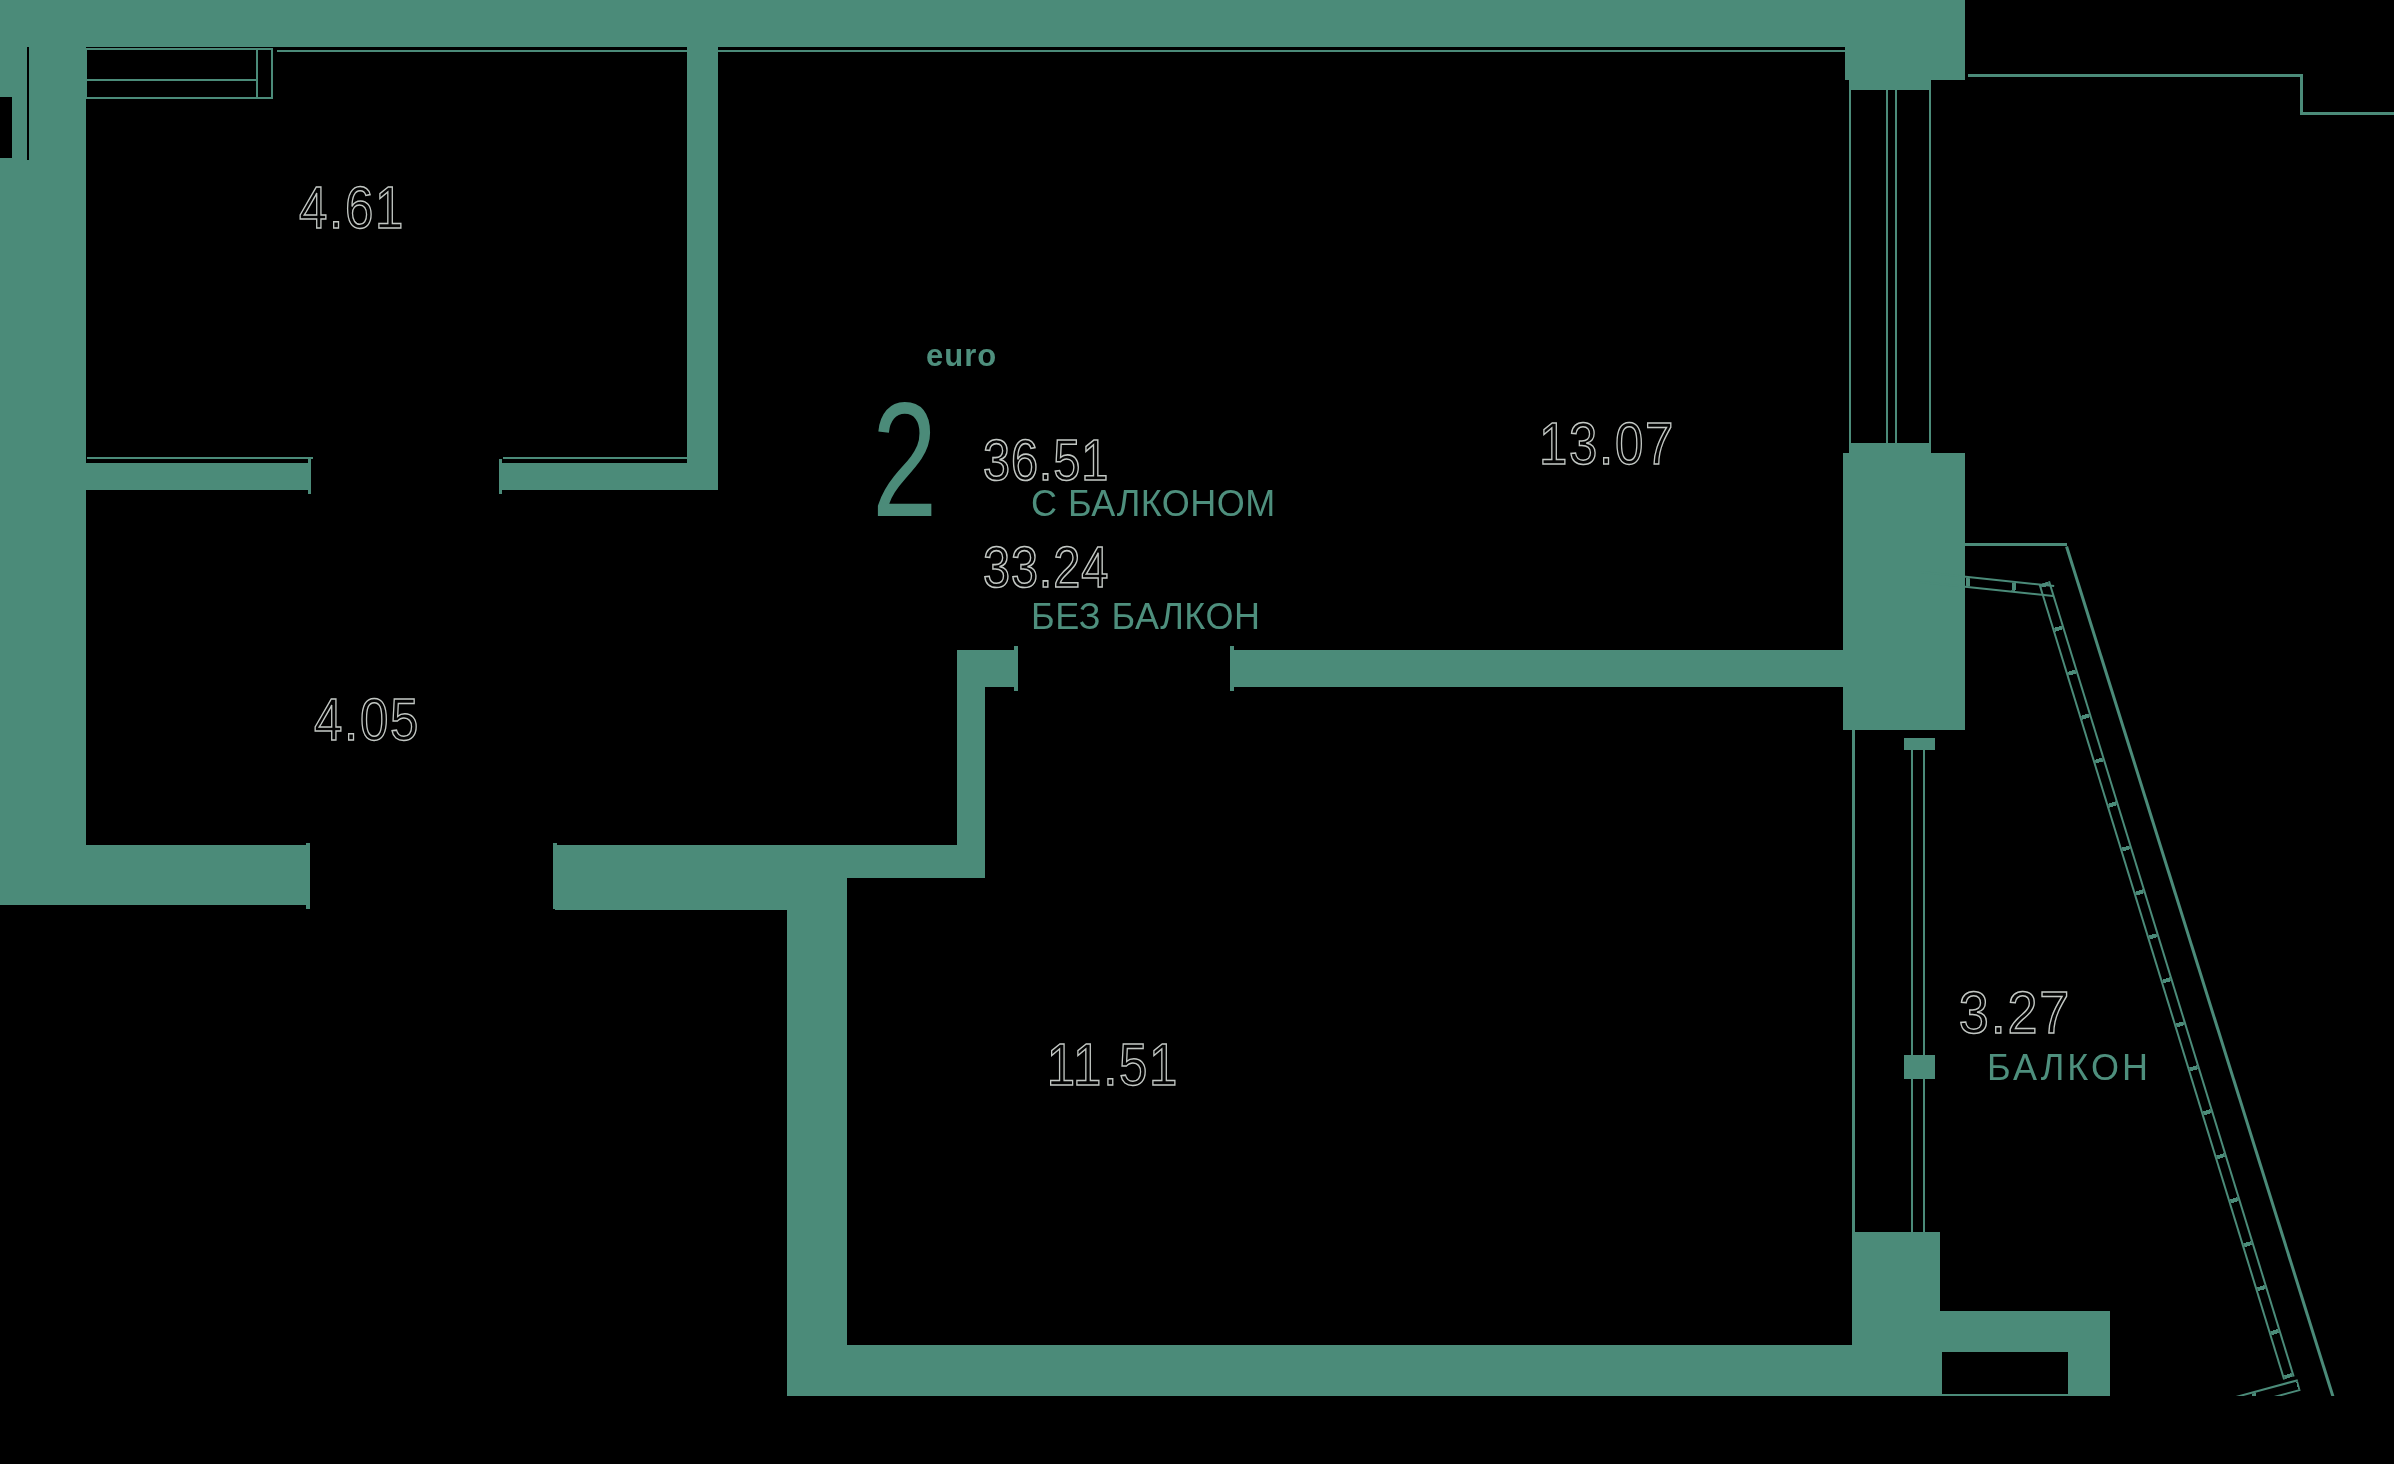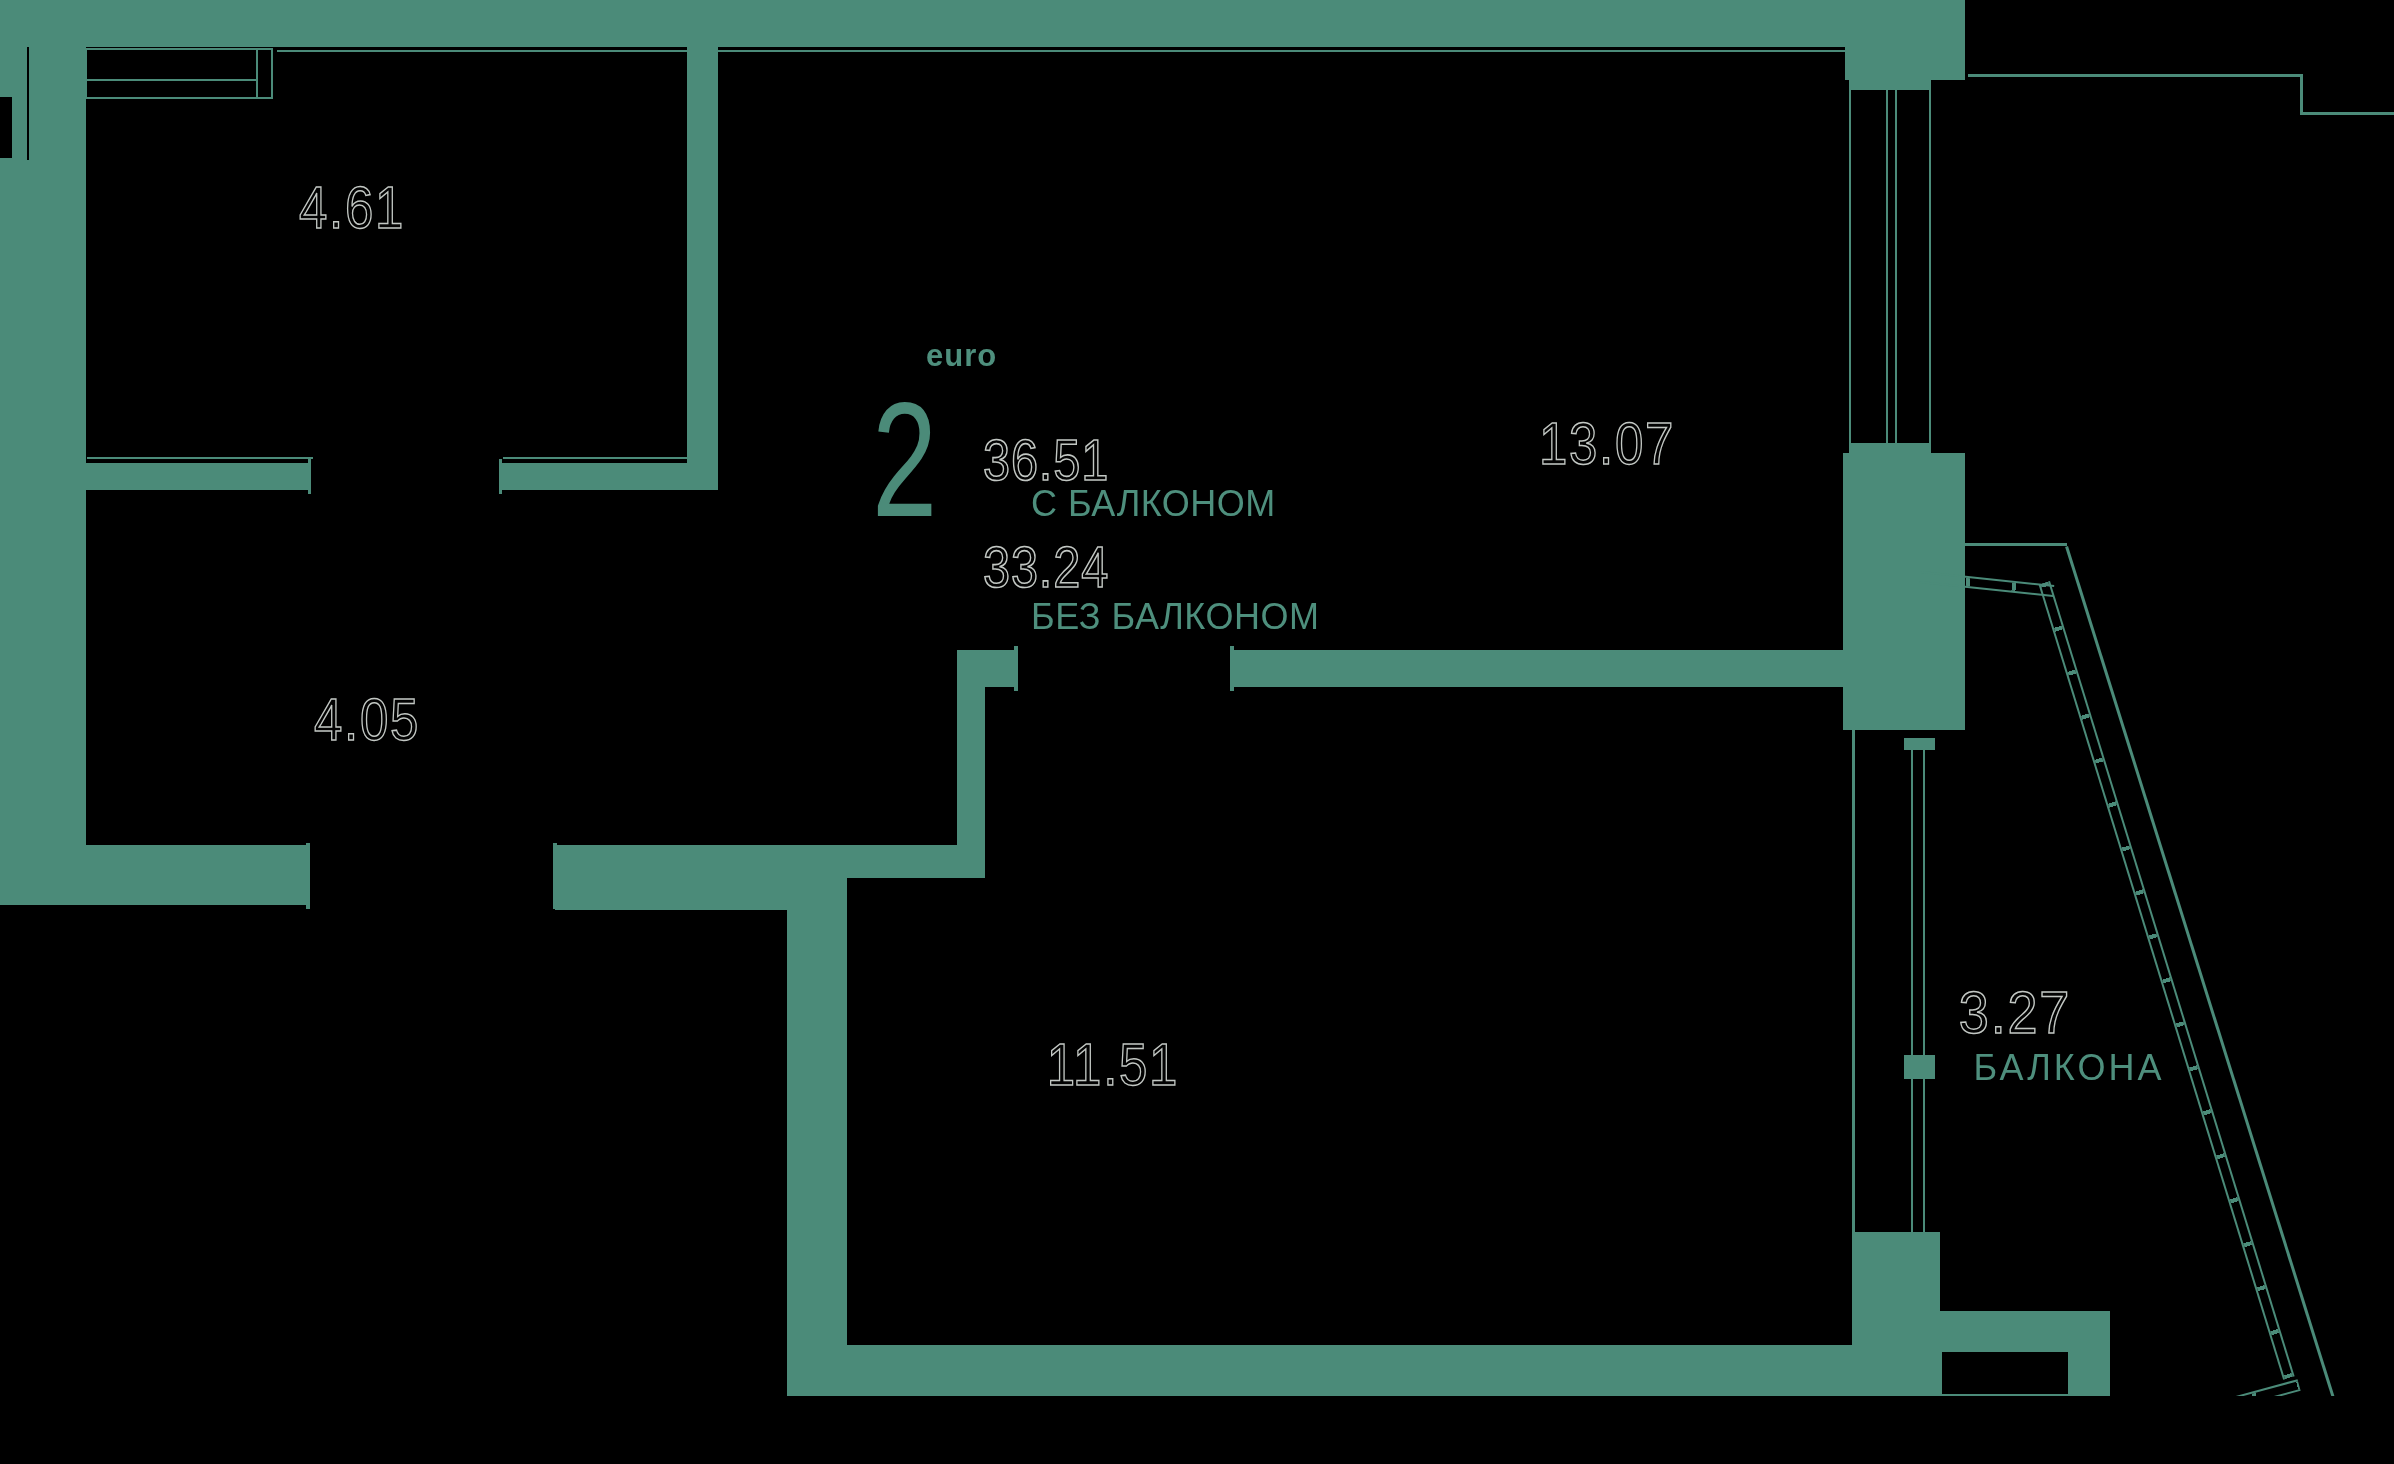--- a/index.html
+++ b/index.html
@@ -120,22 +120,22 @@
   <div class="railing" style="left:2118px;top:1428px;width:186px;transform:rotate(-15.2deg)"></div>
   <div class="railing" style="left:2114px;top:1424px;width:40px;transform:rotate(69deg)"></div>
   <div class="thinline" style="left:2068px;top:546px;width:892px;transform:rotate(72.6deg)"></div>
   <div class="thinline" style="left:2104px;top:1460px;width:241px;transform:rotate(-15.4deg)"></div>
 
   <div class="outline-num room-num" style="left:352px;top:207px">4.61</div>
   <div class="outline-num room-num" style="left:367px;top:719px">4.05</div>
   <div class="outline-num room-num" style="left:1607px;top:443px">13.07</div>
   <div class="outline-num room-num" style="left:1113px;top:1064px">11.51</div>
   <div class="outline-num room-num" style="left:2015px;top:1012px;transform:translate(-50%,-50%) scaleX(.9)">3.27</div>
-  <div class="teal-label" style="left:2021px;top:1068px;font-size:36px;letter-spacing:3px;transform:translate(-50%,-50%)">БАЛКОНА</div>
+  <div class="teal-label" style="left:2021px;top:1068px;font-size:36px;letter-spacing:3px;transform:translate(-50%,-50%)">БАЛКОН</div>
 
   <div class="teal-label euro">euro</div>
   <div class="big2">2</div>
   <div class="outline-num area-big" style="left:983px;top:426px">36.51</div>
   <div class="teal-label sub-label" style="left:983px;top:483px">С БАЛКОНОМ</div>
   <div class="outline-num area-big" style="left:983px;top:533px">33.24</div>
-  <div class="teal-label sub-label" style="left:983px;top:596px">БЕЗ БАЛКОНОМ</div>
+  <div class="teal-label sub-label" style="left:983px;top:596px">БЕЗ БАЛКОН</div>
 
 </div>
 
 </body></html>

